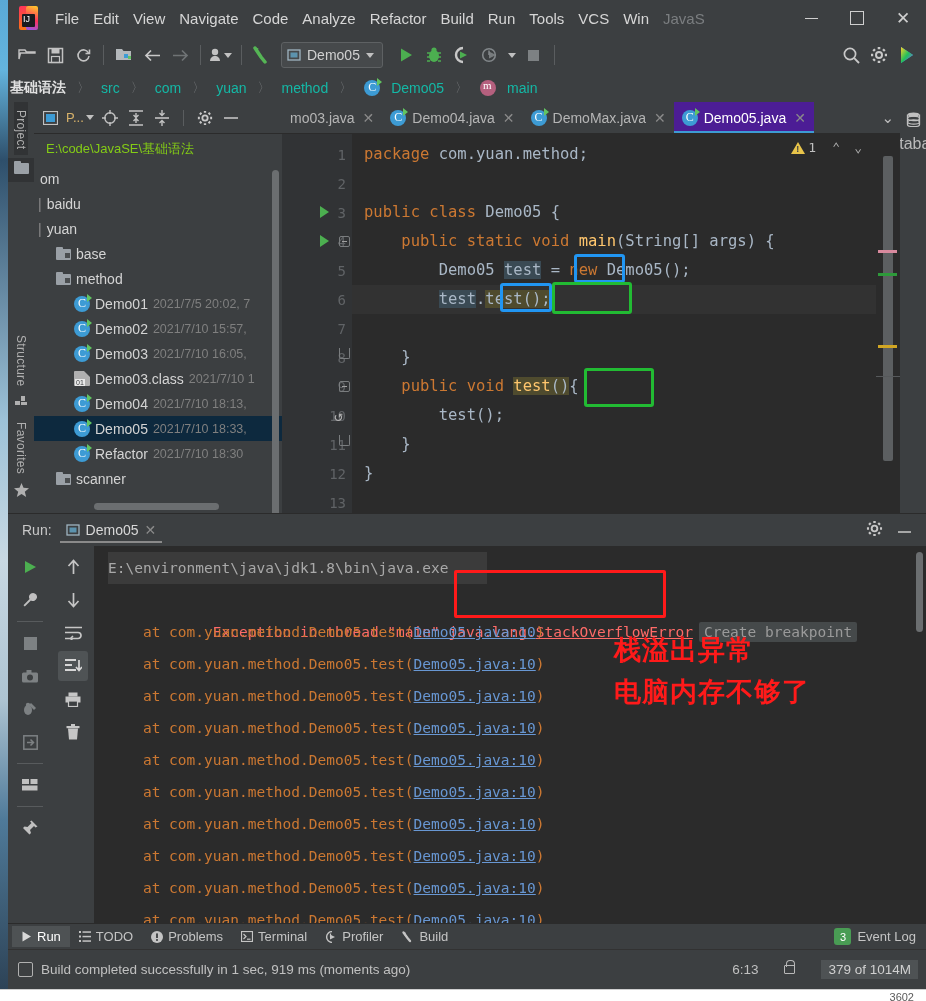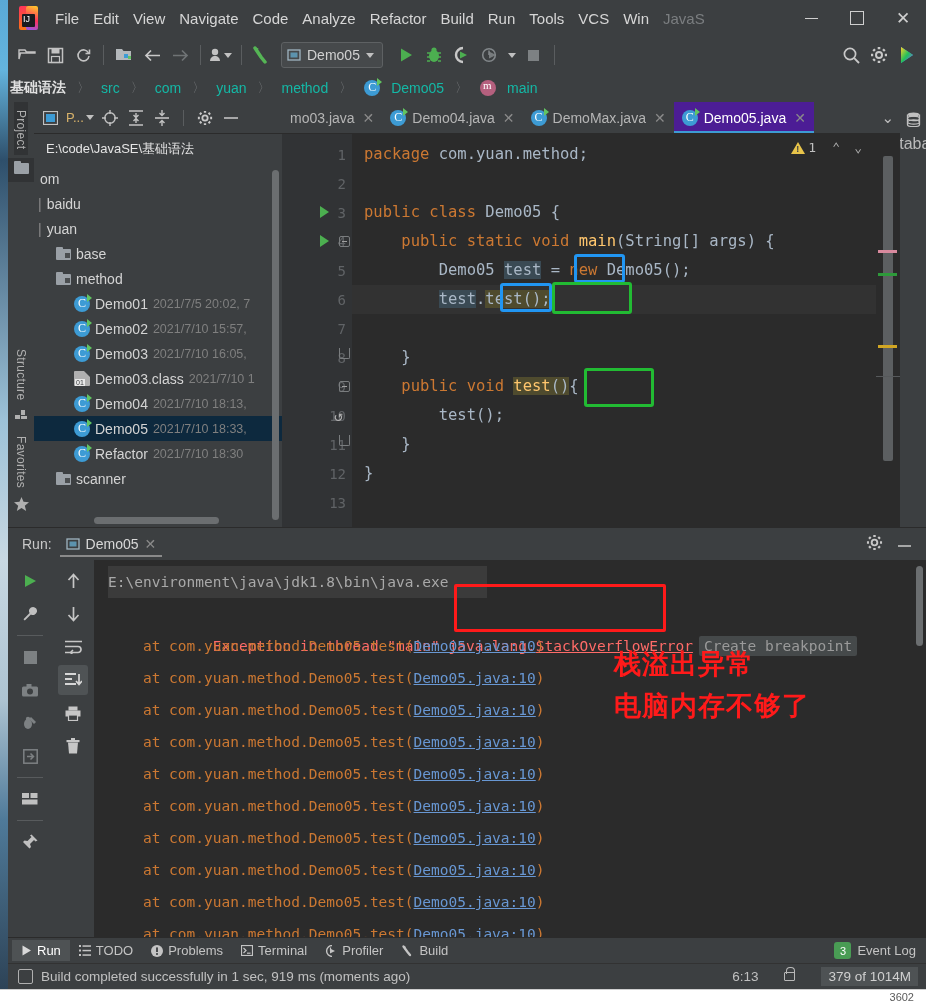--- a/index.html
+++ b/index.html
@@ -110,21 +110,21 @@
 
   
   .proj { width: 248px; background:#3c3f41; display:flex; flex-direction:column; flex:none; }
   .proj-head {
     height: 32px; display:flex; align-items:center; gap:6px; padding:0 4px 0 6px;
     background:#3c3f41; border-bottom:1px solid #2b2b2b;
   }
   .proj-head .lbl { font-size:13px; color:#d7b26a; display:flex; align-items:center; gap:2px;}
   .ph-ico { width:20px; height:20px; display:flex; align-items:center; justify-content:center; }
   .proj-path {
-    font-size:13px; color:#e5e5e5; padding:6px 8px 8px 12px; background:#3c3f41;
+    font-size:13px; color:#84cc16; padding:6px 8px 8px 12px; background:#3c3f41;
   }
   .tree { flex:1; overflow:hidden; position:relative; background:#3c3f41; }
   .trow {
     height:25px; display:flex; align-items:center; gap:5px; padding-left:6px;
     font-size:14px; color:#d4d4d4; white-space:nowrap;
   }
   .trow.sel { background:#0d293e; }
   .trow .date { color:#7f7f7f; font-size:12.5px; }
   .tree-scroll {
     position:absolute; right:3px; top:4px; width:7px; height:350px;
@@ -269,21 +269,21 @@
     border-top:1px solid #2b2b2b;
   }
   .btab { display:flex; align-items:center; gap:5px; font-size:13px; color:#c4c4c4; padding:3px 9px; }
   .btab.active { background:#4e5254; color:#ffffff; }
   .bb-right { margin-left:auto; display:flex; align-items:center; gap:6px; padding-right:10px; }
   .evt-badge { width:17px; height:17px; border-radius:3px; background:#499c54;
        color:#fff; font-size:11px; display:flex; align-items:center; justify-content:center; }
 
   
   .statusbar {
-    height:26px; display:flex; align-items:center; background:#3c3f41; flex:none;
+    height:40px; display:flex; align-items:center; background:#3c3f41; flex:none;
     font-size:13.5px; color:#c0c0c0; padding-left:10px; border-top:1px solid #323232;
   }
   .sb-ico { width:15px;height:15px; border:1.5px solid #b0b0b0; border-radius:2px; margin-right:8px;}
   .sb-right { margin-left:auto; display:flex; align-items:center; gap:26px; padding-right:8px; }
   .mem { background:#4e5254; padding:2px 7px; color:#d0d0d0; }
   .lockic { width:11px; height:9px; border:1.5px solid #b8b8b8; border-radius:1px; position:relative;}
   .lockic::before { content:""; position:absolute; left:1px; top:-6px; width:7px; height:6px;
        border:1.5px solid #b8b8b8; border-bottom:none; border-radius:4px 4px 0 0;}
 </style>
 </head>

